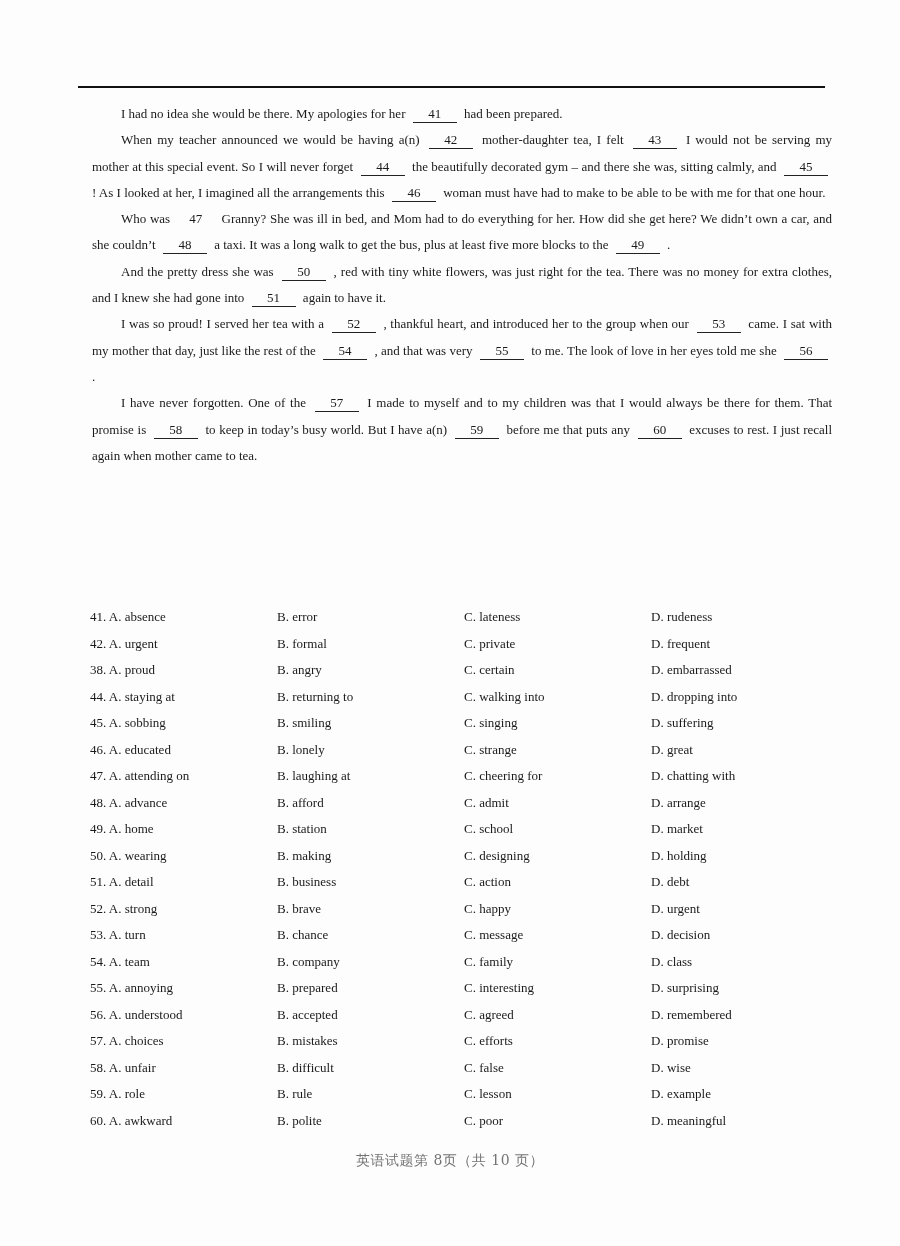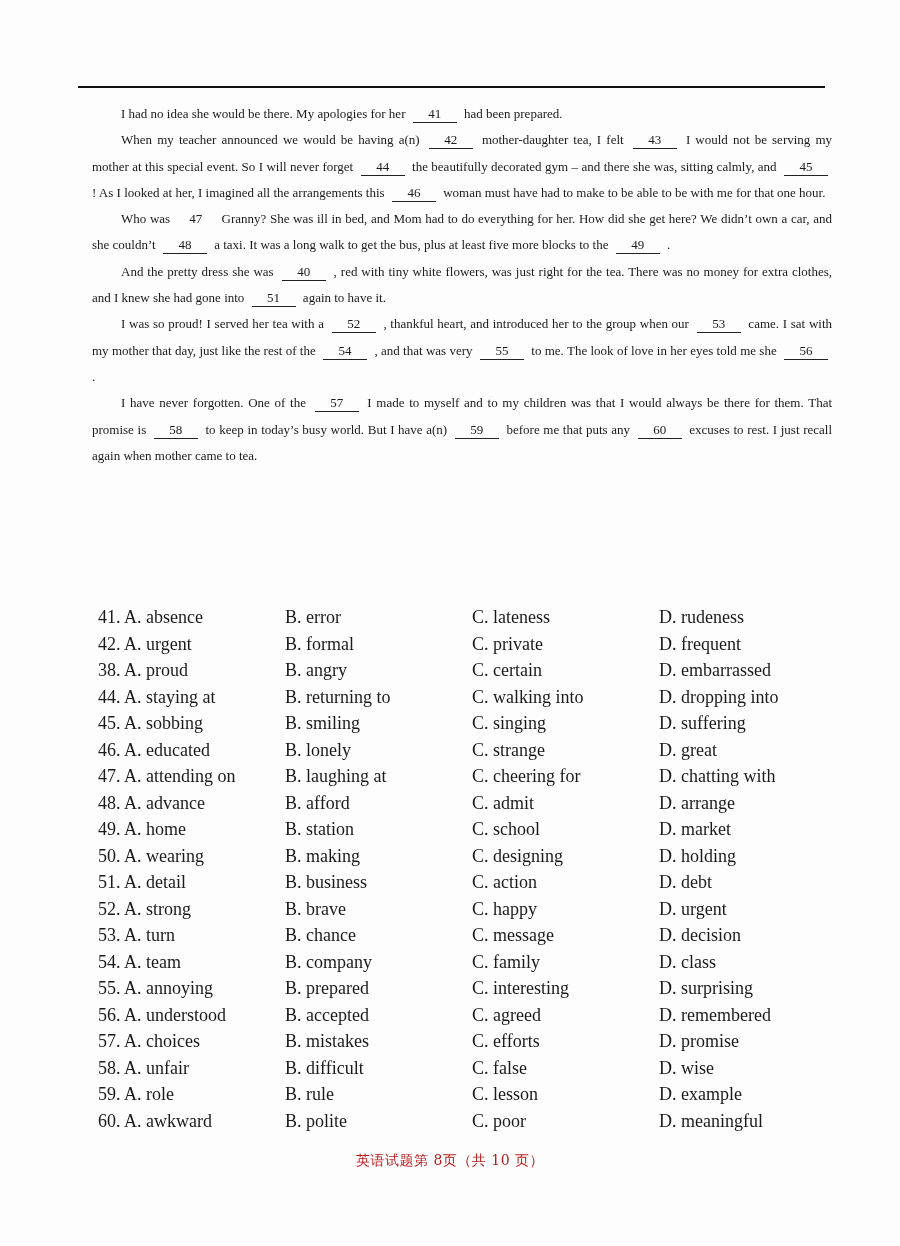--- a/index.html
+++ b/index.html
@@ -50,24 +50,24 @@
     line-height: 17px;
     margin: 0 4px;
     text-indent: 0;
   }
   .blank.plain {
     border-bottom: none;
     min-width: 36px;
   }
   .options {
     position: absolute;
-    left: 98px;
+    left: 90px;
     top: 604px;
     width: 760px;
-    font-size: 18px;
+    font-size: 13px;
   }
   .opt-row {
     position: relative;
     height: 26.5px;
     line-height: 26.5px;
     white-space: nowrap;
   }
   .opt-row span {
     position: absolute;
     top: 0;
@@ -77,35 +77,35 @@
   .opt-c { left: 374px; }
   .opt-d { left: 561px; }
   .footer {
     position: absolute;
     left: 0;
     width: 900px;
     top: 1152px;
     text-align: center;
     font-size: 14px;
     font-family: "DejaVu Serif", "Liberation Serif", serif;
-    color: #b91c1c;
+    color: #737373;
     letter-spacing: 0.5px;
   }
 </style>
 </head>
 <body>
 
 <div class="page">
   <div class="top-rule"></div>
 
   <div class="passage" id="passage">
       <p><span>I had no idea she would be there. My apologies for her</span> <span class="blank">41</span> <span>had been prepared.</span> </p>
       <p><span>When my teacher announced we would be having a(n)</span> <span class="blank">42</span> <span>mother-daughter tea, I felt</span> <span class="blank">43</span> <span>I would not be serving my mother at this special event. So I will never forget</span> <span class="blank">44</span> <span>the beautifully decorated gym – and there she was, sitting calmly, and</span> <span class="blank">45</span> <span>! As I looked at her, I imagined all the arrangements this</span> <span class="blank">46</span> <span>woman must have had to make to be able to be with me for that one hour.</span> </p>
       <p><span>Who was</span> <span class="blank plain">47</span> <span>Granny? She was ill in bed, and Mom had to do everything for her. How did she get here? We didn’t own a car, and she couldn’t</span> <span class="blank">48</span> <span>a taxi. It was a long walk to get the bus, plus at least five more blocks to the</span> <span class="blank">49</span> <span>.</span> </p>
-      <p><span>And the pretty dress she was</span> <span class="blank">40</span> <span>, red with tiny white flowers, was just right for the tea. There was no money for extra clothes, and I knew she had gone into</span> <span class="blank">51</span> <span>again to have it.</span> </p>
+      <p><span>And the pretty dress she was</span> <span class="blank">50</span> <span>, red with tiny white flowers, was just right for the tea. There was no money for extra clothes, and I knew she had gone into</span> <span class="blank">51</span> <span>again to have it.</span> </p>
       <p><span>I was so proud! I served her tea with a</span> <span class="blank">52</span> <span>, thankful heart, and introduced her to the group when our</span> <span class="blank">53</span> <span>came. I sat with my mother that day, just like the rest of the</span> <span class="blank">54</span> <span>, and that was very</span> <span class="blank">55</span> <span>to me. The look of love in her eyes told me she</span> <span class="blank">56</span> <span>.</span> </p>
       <p><span>I have never forgotten. One of the</span> <span class="blank">57</span> <span>I made to myself and to my children was that I would always be there for them. That promise is</span> <span class="blank">58</span> <span>to keep in today’s busy world. But I have a(n)</span> <span class="blank">59</span> <span>before me that puts any</span> <span class="blank">60</span> <span>excuses to rest. I just recall again when mother came to tea.</span> </p>
     </div>
 
   <div class="options" id="options">
       <div class="opt-row">
         <span class="opt-a"><span style="position: static;">41.</span> <span style="position: static;">A. absence</span></span>
         <span class="opt-b">B. error</span>
         <span class="opt-c">C. lateness</span>
         <span class="opt-d">D. rudeness</span>

